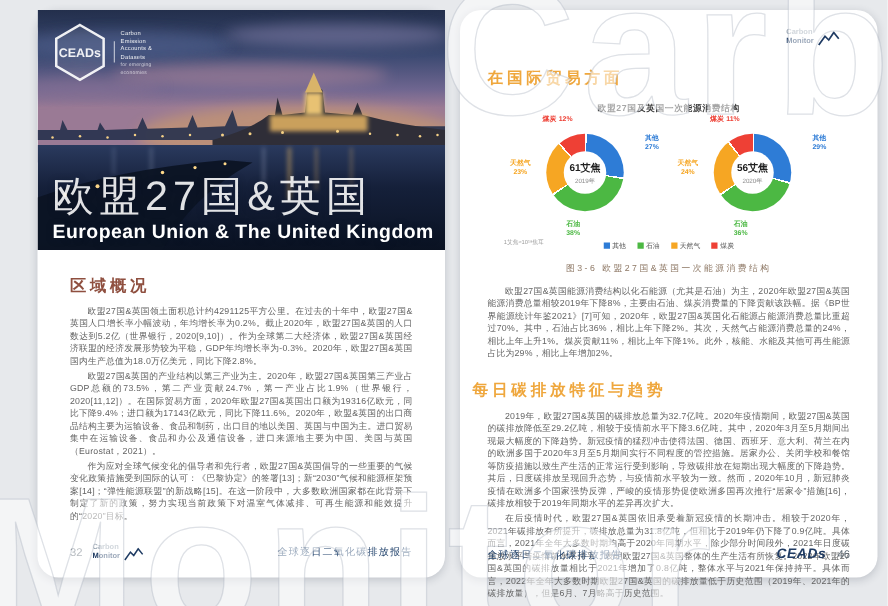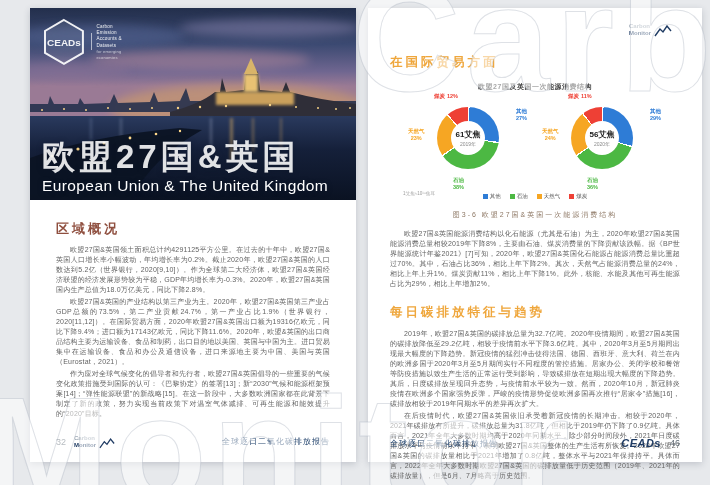--- a/index.html
+++ b/index.html
@@ -9,31 +9,31 @@
 
   
   .wm { position:absolute; z-index:3; font-weight:bold; line-height:1; pointer-events:none;
         color:rgba(255,255,255,0.55); -webkit-text-stroke:1px rgba(172,180,193,0.40);
         font-size:150px; letter-spacing:6px; }
   .wm-top { top:-36px; left:352px; }
   .wm-bottom { bottom:-40px; left:-16px; }
 
   
   .page { position:absolute; top:8px; height:454px; background:#ffffff; z-index:2;
-          box-shadow:0 2px 7px rgba(40,50,70,0.20); }
+          box-shadow:0 2px 7px rgba(40,50,70,0.20);border-radius:17px; }
   .page-left { left:30px; width:326px; }
   .page-right { left:368px; width:334px; }
 
   
   .hero { position:relative; width:326px; height:192px; overflow:hidden; }
   .hero svg { display:block; width:100%; height:100%; }
   .hero-titles { position:absolute; left:12px; bottom:5px; }
-  .hero-title-zh { font-size:33px; font-weight:bold; letter-spacing:4px; line-height:1.08;
+  .hero-title-zh { font-size:33px; font-weight:normal; letter-spacing:4px; line-height:1.08;
                    color:rgba(255,255,255,0.88); text-shadow:0 1px 6px rgba(10,20,40,0.45); }
-  .hero-title-en { font-size:15.5px; font-weight:normal; color:#ffffff; margin-top:2px;
+  .hero-title-en { font-size:15.5px; font-weight:bold; color:#ffffff; margin-top:2px;
                    letter-spacing:0.4px; text-shadow:0 1px 5px rgba(10,20,40,0.5); }
   .badge { position:absolute; top:10px; left:12px; display:flex; align-items:center; gap:5px; opacity:0.92; }
   .badge-divider { width:1px; height:17px; background:rgba(255,255,255,0.65); }
   .badge-text { color:#ffffff; font-size:4.6px; line-height:1.4; letter-spacing:0.2px; }
   .badge-text .dim { opacity:0.7; font-size:4px; }
 
   
   .lp-body { padding:0 26px; }
   .h-region { margin:20px 0 7px; font-size:13px; font-weight:bold; color:#8f4f3f; letter-spacing:3px; }
   .para { font-size:7px; line-height:1.43; color:#636363; text-align:justify; text-indent:2em;
@@ -72,21 +72,21 @@
   .sl.inline span { display:inline; margin:0 1px; }
   .lbl-red { left:26px; top:-2px; }
   .lbl-blue { right:2px; top:13px; }
   .lbl-orange { left:1px; top:33px; }
   .lbl-green { left:46px; bottom:-4px; }
   .legend { display:flex; justify-content:center; align-items:center; gap:9px; margin-top:6px; }
   .legend-item { display:flex; align-items:center; gap:2px; font-size:5.5px; color:#555; }
   .legend-swatch { width:5px; height:5px; }
   .chart-note { position:absolute; left:4px; bottom:4px; font-size:4.6px; color:#9a9a9a; }
   .fig-caption { text-align:center; font-size:7px; color:#8d7764; letter-spacing:2px; margin-top:10px; }
-  .h-orange2 { margin:15px 22px 0; font-size:12.5px; font-weight:bold; color:#efa73d; letter-spacing:3px; }
+  .h-orange2 { margin:15px 10px 0; font-size:12.5px; font-weight:bold; color:#efa73d; letter-spacing:3px; }
   .rp-para1 { margin-top:9px; }
   .rp-para2 { margin-top:8px; }
 </style>
 </head>
 <body>
 
 <div class="canvas">
 
   <div class="page page-left">
     <div class="hero">

